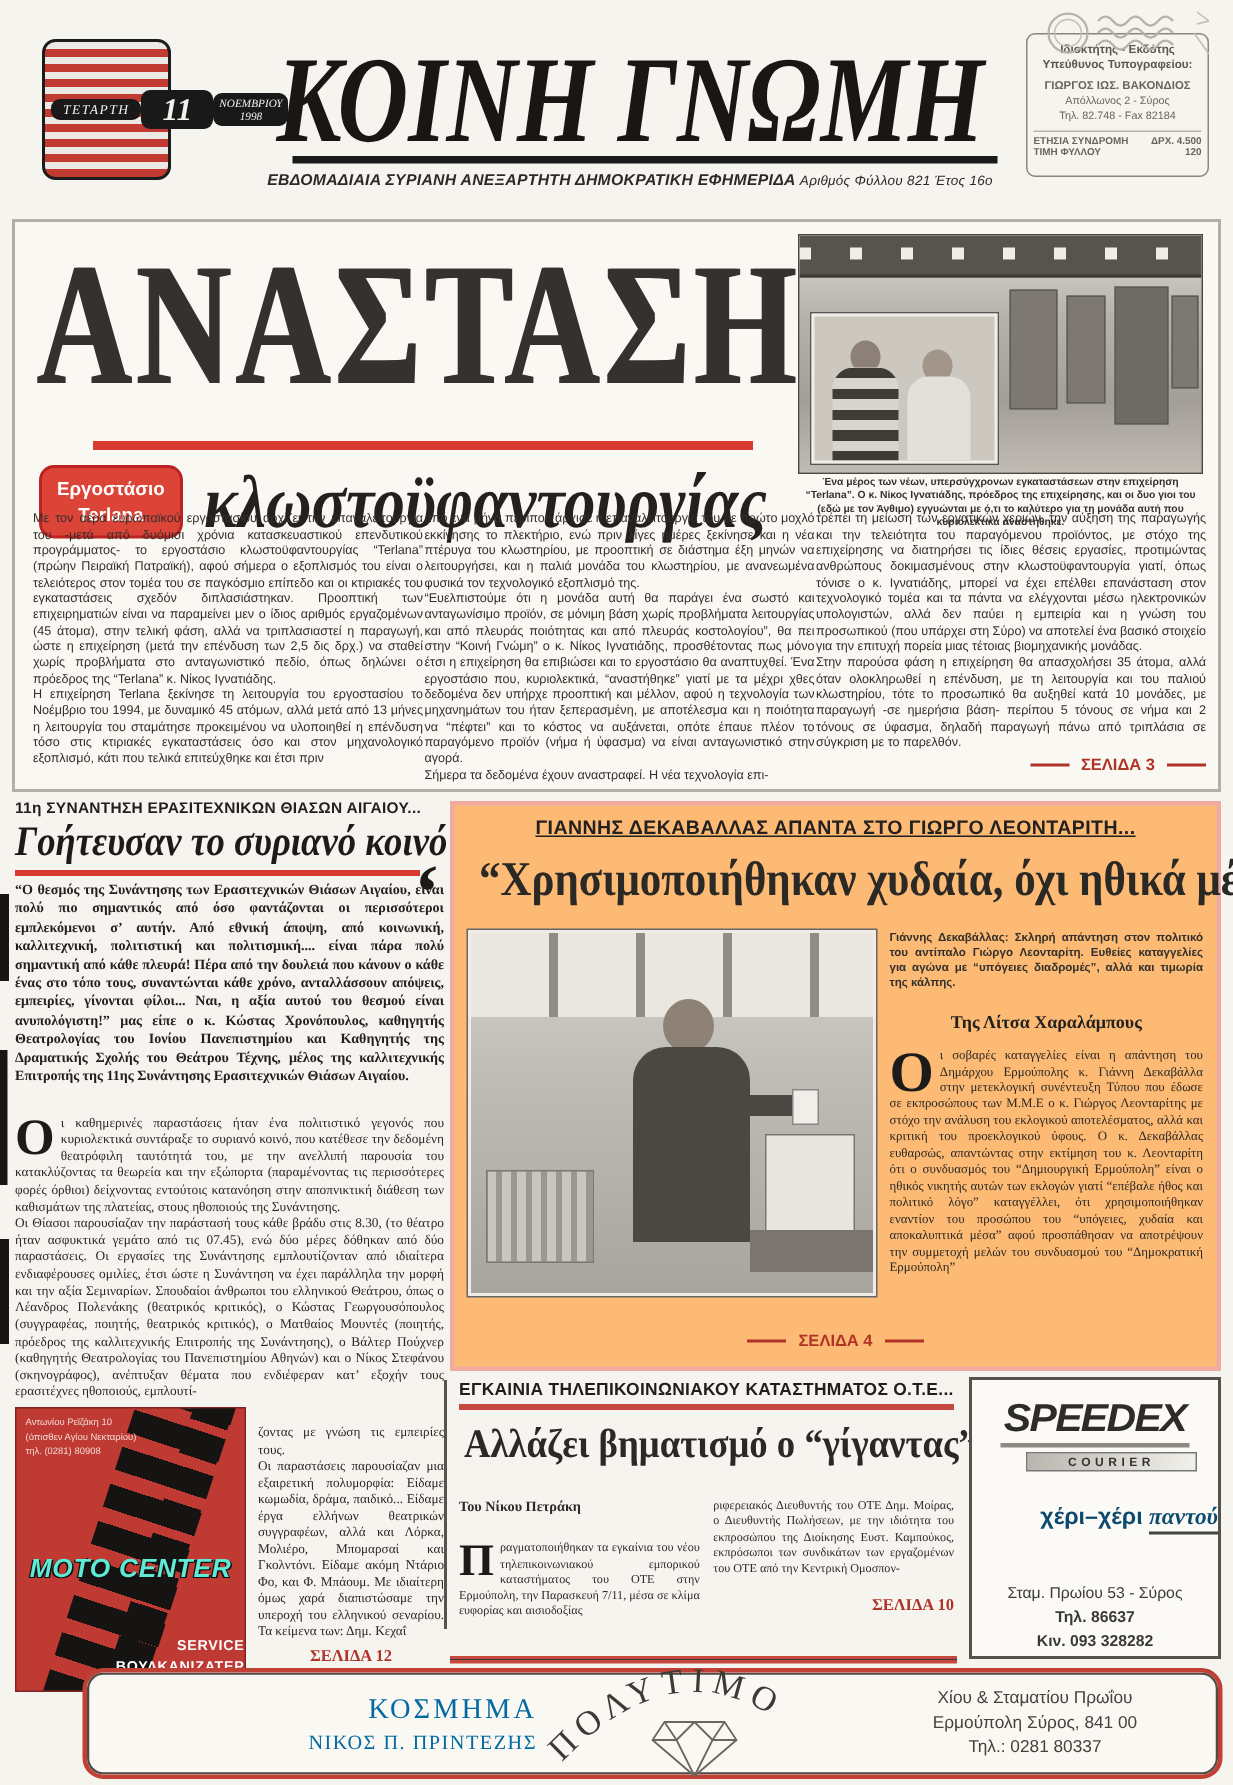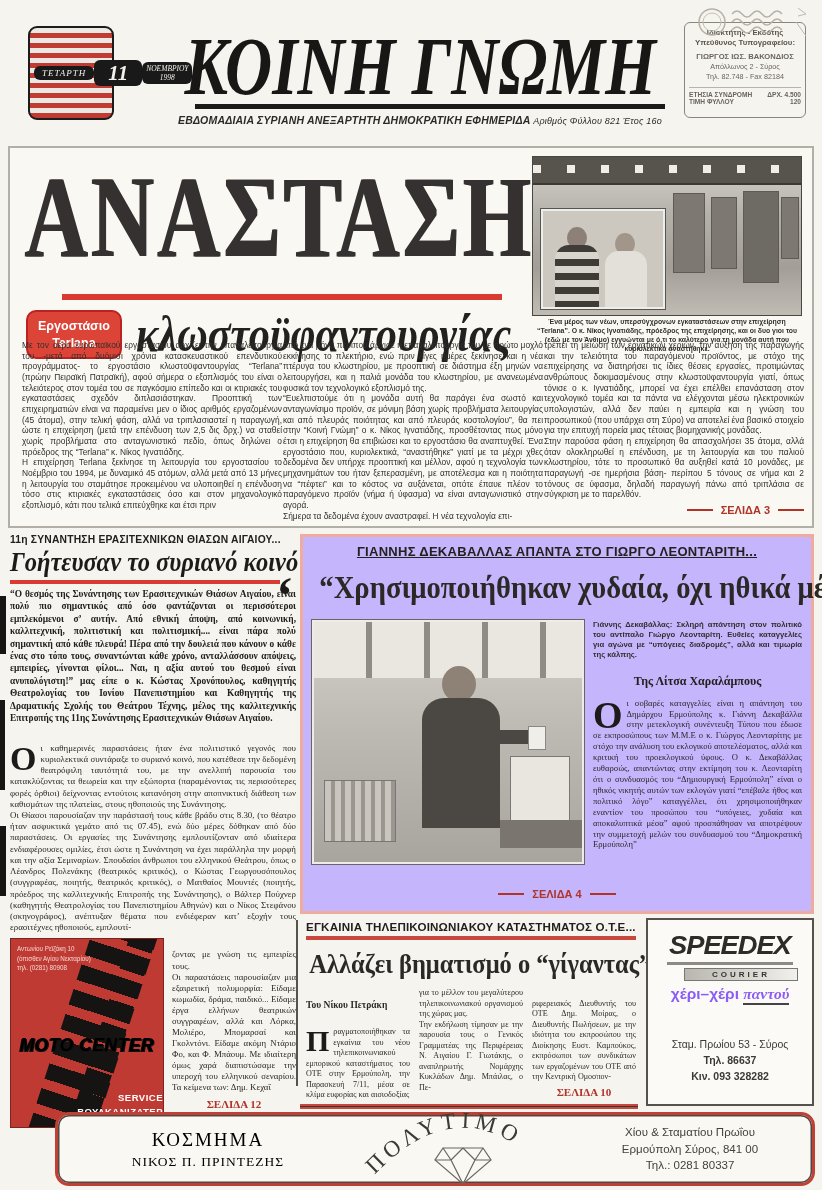--- a/index.html
+++ b/index.html
@@ -84,32 +84,32 @@
   .dropcap{float:left;font-family:"Liberation Serif",serif;font-weight:bold;font-size:34px;
            line-height:27px;padding:2px 4px 0 0;color:#1d1b19;}
   .th-bottom{display:flex;gap:8px;margin-top:5px;}
   .moto{width:152px;height:188px;background:#bf3a33;position:relative;overflow:hidden;flex:none;
         border:1px solid #7e241f;}
   .moto-track{position:absolute;left:48px;top:-30px;width:64px;height:260px;transform:rotate(18deg);
               background:repeating-linear-gradient(0deg,#151413 0 16px,rgba(0,0,0,0) 16px 26px);}
   .moto-track2{position:absolute;left:86px;top:-30px;width:26px;height:260px;transform:rotate(18deg);
                background:repeating-linear-gradient(0deg,rgba(0,0,0,0) 0 8px,#151413 8px 24px);}
   .moto-addr{position:absolute;left:6px;top:5px;font-size:6.3px;color:#f1d9d4;line-height:1.5;}
-  .moto-title{position:absolute;left:0;top:96px;width:100%;text-align:center;color:#000000;
+  .moto-title{position:absolute;left:0;top:96px;width:100%;text-align:center;color:#5eead4;
               font-style:italic;font-weight:900;font-size:17.5px;letter-spacing:.5px;
               text-shadow:1px 1px 0 #111,-1px 1px 0 #111;}
   .moto-foot{position:absolute;left:0;bottom:8px;width:100%;text-align:right;color:#fff;
              font-weight:bold;font-size:9.5px;line-height:1.5;letter-spacing:.5px;}
   .th-col2{flex:1;font-family:"Liberation Serif",serif;font-size:8.8px;line-height:1.26;
            text-align:justify;color:#2a2824;white-space:pre-line;}
   .bigquote{left:276px;top:576px;font-family:"Liberation Serif",serif;font-weight:bold;font-size:52px;
             color:#1c1a18;line-height:40px;}
 
   
-  .dvbox{left:300px;top:534px;width:514px;height:380px;border:3px solid #efab9d;background:#c4b5fd;
+  .dvbox{left:300px;top:534px;width:514px;height:380px;border:3px solid #efab9d;background:#fdba74;
          box-sizing:border-box;padding:7px 9px 4px;}
   .dv-kicker{text-align:center;font-size:13px;font-weight:bold;color:#23211f;letter-spacing:.3px;
              text-decoration:underline;}
   .dv-head{text-align:center;font-family:"Liberation Serif",serif;font-weight:bold;font-size:29.5px;
            color:#2b2926;margin-top:12px;white-space:nowrap;transform:scale(.97,1.1);}
   .dv-row{display:flex;gap:9px;margin-top:16px;}
   .ballot{width:268px;height:240px;border:2px solid #efece6;box-shadow:0 0 0 1px #666;flex:none;
           background:linear-gradient(180deg,#d3d0c9 0%,#bdbab3 45%,#a8a59e 100%);position:relative;overflow:hidden;}
   .bp-win{position:absolute;left:0;top:0;width:100%;height:56px;
           background:repeating-linear-gradient(90deg,#e9e7e0 0 52px,#8f8c85 52px 58px);}
@@ -136,43 +136,43 @@
   .ote{left:306px;top:920px;width:330px;}
   .ote-kicker{font-size:11.6px;font-weight:bold;color:#201e1c;border-bottom:4px solid #c6483e;
               padding-bottom:3px;letter-spacing:.2px;white-space:nowrap;}
   .ote-head{text-align:center;font-family:"Liberation Serif",serif;font-weight:bold;font-size:25px;
             color:#2b2926;margin-top:10px;white-space:nowrap;transform:scale(.98,1.08);}
   .ote-cols{display:flex;gap:9px;margin-top:10px;}
   .ote-col{flex:1;font-family:"Liberation Serif",serif;font-size:8.1px;line-height:1.3;text-align:justify;
            color:#2d2b27;white-space:pre-line;}
   .ote-byline{font-weight:bold;font-size:9.5px;margin-bottom:6px;white-space:nowrap;}
   .ote-dropcap{font-size:30px;line-height:24px;}
-  .ote-pageref{justify-content:center;margin-top:2px;}
+  .ote-pageref{justify-content:flex-end;margin-top:12px;}
   .ote-rule{left:300px;top:1104px;width:338px;height:5px;
             background:linear-gradient(180deg,#c6483e 0 2px,#3a3835 2px 3px,#c6483e 3px 5px);}
 
   
   .spx{left:646px;top:918px;width:168px;height:188px;border:2px solid #55524c;background:#fbfaf6;
        box-sizing:border-box;text-align:center;padding-top:10px;}
   .spx-logo{font-style:italic;font-weight:900;font-size:26px;color:#2e2c29;letter-spacing:-1px;
             transform:scale(1.05,1);display:inline-block;border-bottom:3px solid #8d8a84;padding:0 2px 1px;}
   .spx-courier{display:block;width:108px;margin:3px 14px 0 auto;font-size:8px;font-weight:bold;
                letter-spacing:3px;color:#34322f;border:1px solid #777;padding:1px 2px;
                background:linear-gradient(90deg,#b9b6b0,#f2f0ea);}
-  .spx-slogan{margin-top:4px;font-size:15.5px;font-weight:bold;color:#8b5cf6;}
+  .spx-slogan{margin-top:22px;font-size:15.5px;font-weight:bold;color:#0c4a6e;text-align:right;}
   .spx-script{font-family:"Liberation Serif",serif;font-style:italic;font-weight:bold;
               border-bottom:2px solid #444;padding-bottom:1px;}
   .spx-addr{margin-top:34px;font-size:10.5px;color:#3c3a36;line-height:1.5;}
   .spx-addr b{color:#26241ف;}
 
   
   .poly{left:55px;top:1112px;width:760px;height:74px;border:3px solid #c04036;border-radius:14px;
         box-shadow:inset 0 0 0 1.5px #4e4b46;background:#faf8f3;box-sizing:border-box;
         display:flex;align-items:center;}
-  .poly-left{width:300px;text-align:center;color:#000000;}
+  .poly-left{width:300px;text-align:right;color:#0369a1;}
   .poly-l1{font-size:19px;letter-spacing:2px;font-family:"Liberation Serif",serif;}
   .poly-l2{font-size:13.5px;letter-spacing:1px;margin-top:3px;font-family:"Liberation Serif",serif;}
   .poly-l3{font-size:17px;font-family:"Liberation Serif",serif;font-weight:bold;letter-spacing:1px;margin-top:2px;}
   .poly-center{width:210px;height:74px;position:relative;}
   .poly-right{flex:1;text-align:center;font-size:11.5px;color:#45423d;line-height:1.45;
               font-family:"Liberation Sans",sans-serif;}
 </style>
 </head>
 <body>
 
@@ -335,22 +335,20 @@
 
   <div class="abs vrule"></div>
   <div class="abs ote">
     <div class="ote-kicker">ΕΓΚΑΙΝΙΑ ΤΗΛΕΠΙΚΟΙΝΩΝΙΑΚΟΥ ΚΑΤΑΣΤΗΜΑΤΟΣ Ο.Τ.Ε...</div>
     <div class="ote-head">Αλλάζει βηματισμό ο “γίγαντας”</div>
     <div class="ote-cols">
       <div class="ote-col">
         <div class="ote-byline">Του Νίκου Πετράκη</div>
         <span class="dropcap ote-dropcap">Π</span><span>ραγματοποιήθηκαν τα εγκαίνια του νέου τηλεπικοινωνιακού εμπορικού καταστήματος του ΟΤΕ στην Ερμούπολη, την Παρασκευή 7/11, μέσα σε κλίμα ευφορίας και αισιοδοξίας</span>
       </div>
-      <div class="ote-col">για το μέλλον του μεγαλύτερου τηλεπικοινωνιακού οργανισμού της χώρας μας.
-Την εκδήλωση τίμησαν με την παρουσία τους ο Γενικός Γραμματέας της Περιφέρειας Ν. Αιγαίου Γ. Γιωτάκης, ο αναπληρωτής Νομάρχης Κυκλάδων Δημ. Μπάιλας, ο Πε-</div>
       <div class="ote-col">
         <span>ριφερειακός Διευθυντής του ΟΤΕ Δημ. Μοίρας, ο Διευθυντής Πωλήσεων, με την ιδιότητα του εκπροσώπου της Διοίκησης Ευστ. Καμπούκος, εκπρόσωποι των συνδικάτων των εργαζομένων του ΟΤΕ από την Κεντρική Ομοσπον-</span>
         <div class="pageref ote-pageref">
           <span>ΣΕΛΙΔΑ 10</span>
         </div>
       </div>
     </div>
   </div>
   <div class="abs ote-rule"></div>
 

